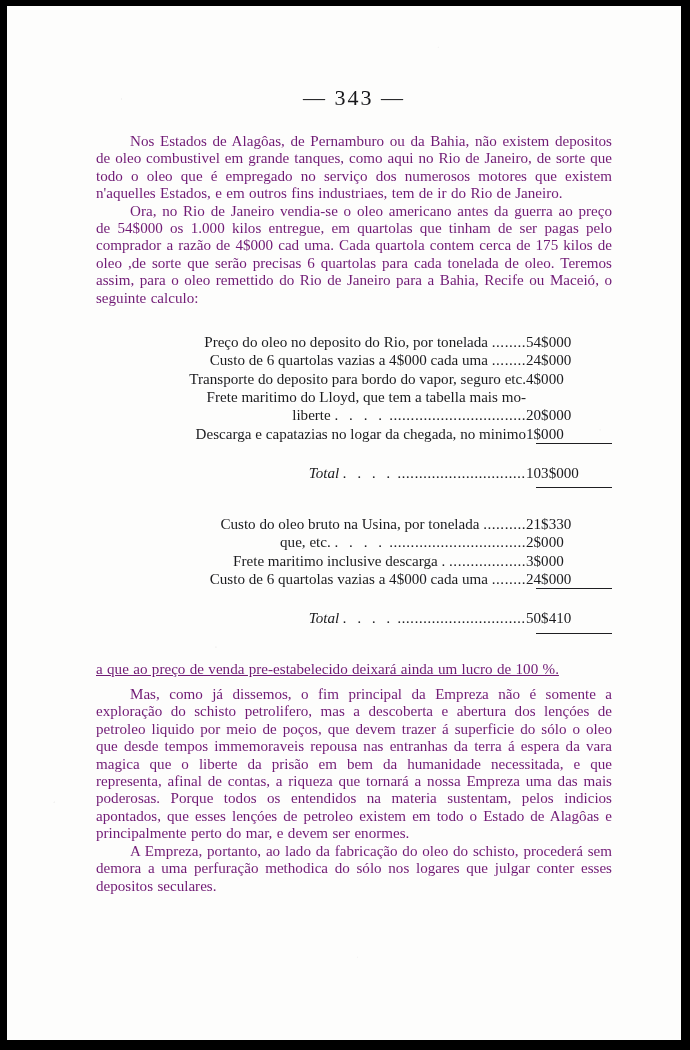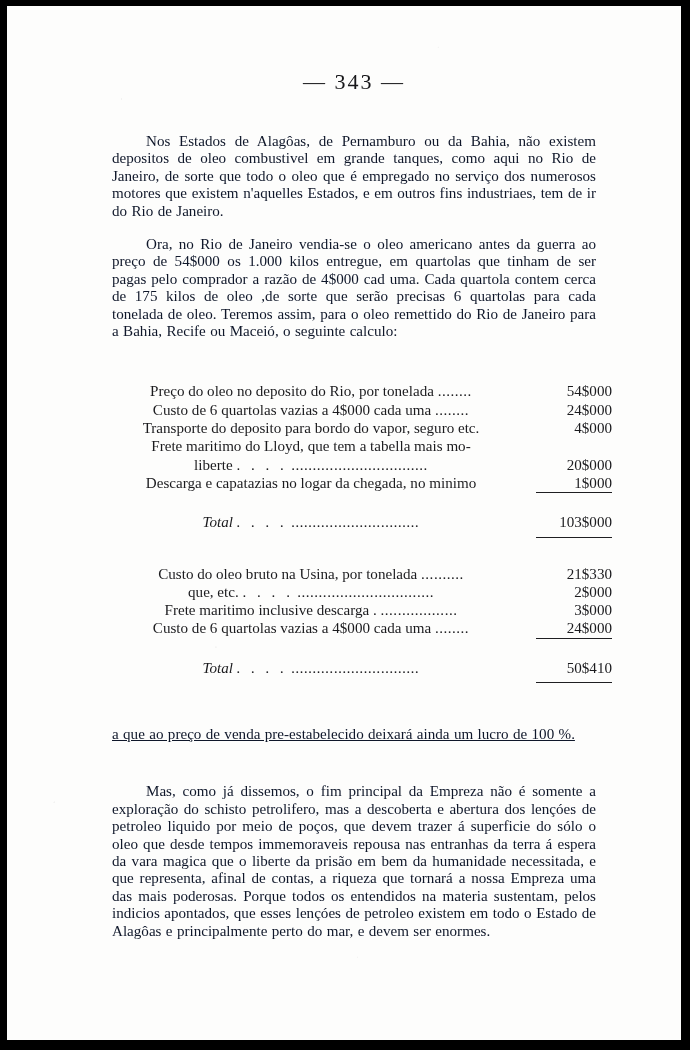--- a/index.html
+++ b/index.html
@@ -46,40 +46,40 @@
       radial-gradient(circle at 31% 62%, rgba(0,0,0,0.045) 0 0.6px, transparent 1px),
       radial-gradient(circle at 88% 41%, rgba(0,0,0,0.04) 0 0.5px, transparent 1px),
       radial-gradient(circle at 7% 77%, rgba(0,0,0,0.05) 0 0.6px, transparent 1px),
       radial-gradient(circle at 52% 92%, rgba(0,0,0,0.04) 0 0.5px, transparent 1px);
     opacity: 0.9;
   }
 
   #content {
     position: absolute;
     left: 89px;
-    top: 0;
+    top: 16px;
     width: 516px;
   }
 
   .page-number {
     text-align: center;
     margin: 0;
     padding-top: 63px;
     font-size: 22px;
     letter-spacing: 2px;
     color: #17171a;
     font-family: "Liberation Serif", "DejaVu Serif", serif;
   }
 
   .body-par {
-    margin: 16px;
+    margin: 0;
     font-size: 15.1px;
     line-height: 17.4px;
     text-align: justify;
-    color: #0f172a;
+    color: #701a75;
     text-indent: 34px;
     word-spacing: 0.6px;
     -webkit-font-smoothing: none;
   }
 
   .par-noindent { text-indent: 0; text-decoration: underline; }
 
   .gap-sm  { height: 8px; }
   .gap-lg  { height: 22px; }
   .gap-xl  { height: 26px; }
@@ -90,25 +90,25 @@
     border-collapse: collapse;
     font-size: 15.1px;
     color: #1b1b1e;
   }
   .cost-table td {
     padding: 0;
     vertical-align: top;
     line-height: 18.3px;
   }
   .c-label {
-    text-align: center;
+    text-align: right;
     padding-right: 8px;
   }
   .c-value {
-    text-align: right;
+    text-align: left;
     white-space: nowrap;
     width: 86px;
     padding-left: 6px;
   }
   .cont-indent { padding-left: 26px; }
   .leaders { letter-spacing: 0.5px; }
   .sparse-dots { letter-spacing: 3.5px; }
 
   .total-row td { padding-top: 14px; }
   .total-label { padding-left: 40px; font-style: italic; }
@@ -260,17 +260,18 @@
       </table>
 
       <div class="gap-xl"></div>
 
       <p class="body-par par-noindent">a que ao preço de venda pre-estabelecido deixará ainda um lucro de 100 %.</p>
 
       <div class="gap-sm"></div>
 
       <p class="body-par">Mas, como já dissemos, o fim principal da Empreza não é somente a exploração do schisto petrolifero, mas a descoberta e abertura dos lençóes de petroleo liquido por meio de poços, que devem trazer á superficie do sólo o oleo que desde tempos immemoraveis repousa nas entranhas da terra á espera da vara magica que o liberte da prisão em bem da humanidade necessitada, e que representa, afinal de contas, a riqueza que tornará a nossa Empreza uma das mais poderosas. Porque todos os entendidos na materia sustentam, pelos indicios apontados, que esses lençóes de petroleo existem em todo o Estado de Alagôas e principalmente perto do mar, e devem ser enormes.</p>
 
+      <p class="body-par">A Empreza, portanto, ao lado da fabricação do oleo do schisto, procederá sem demora a uma perfuração methodica do sólo nos logares que julgar conter esses depositos seculares.</p>
 
 
     </div>
   </div>
 </div>
 
 </body></html>

